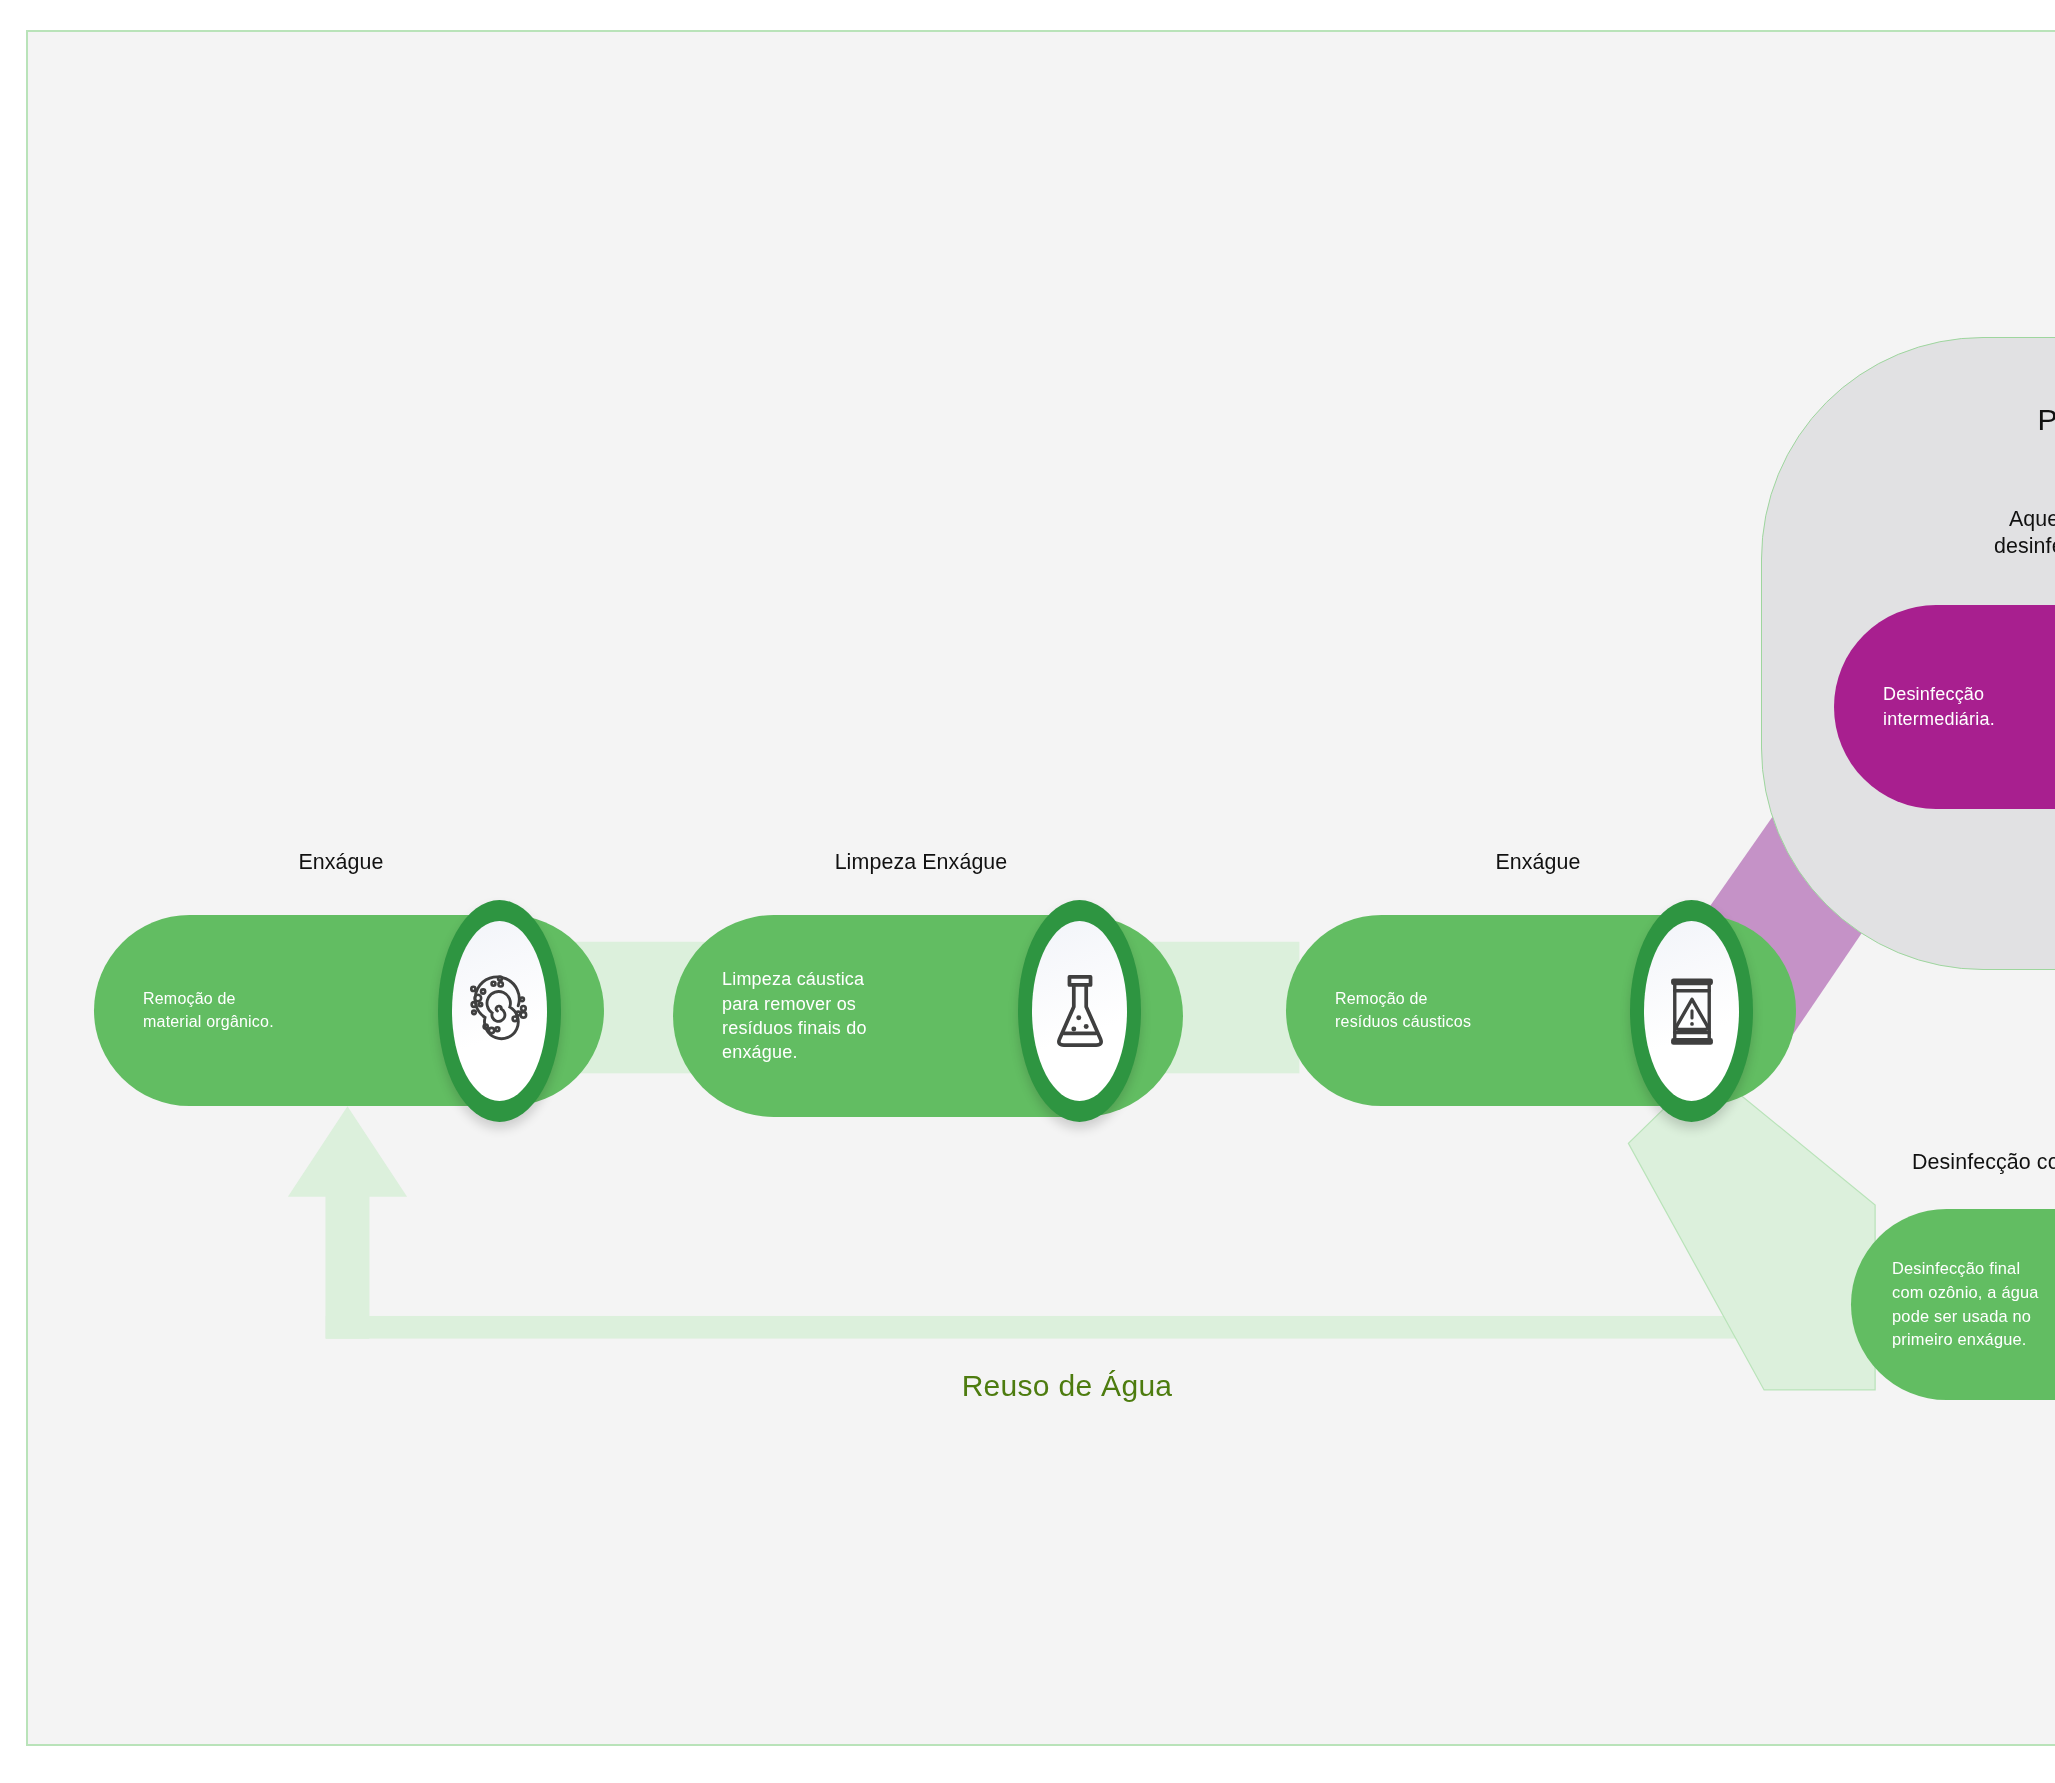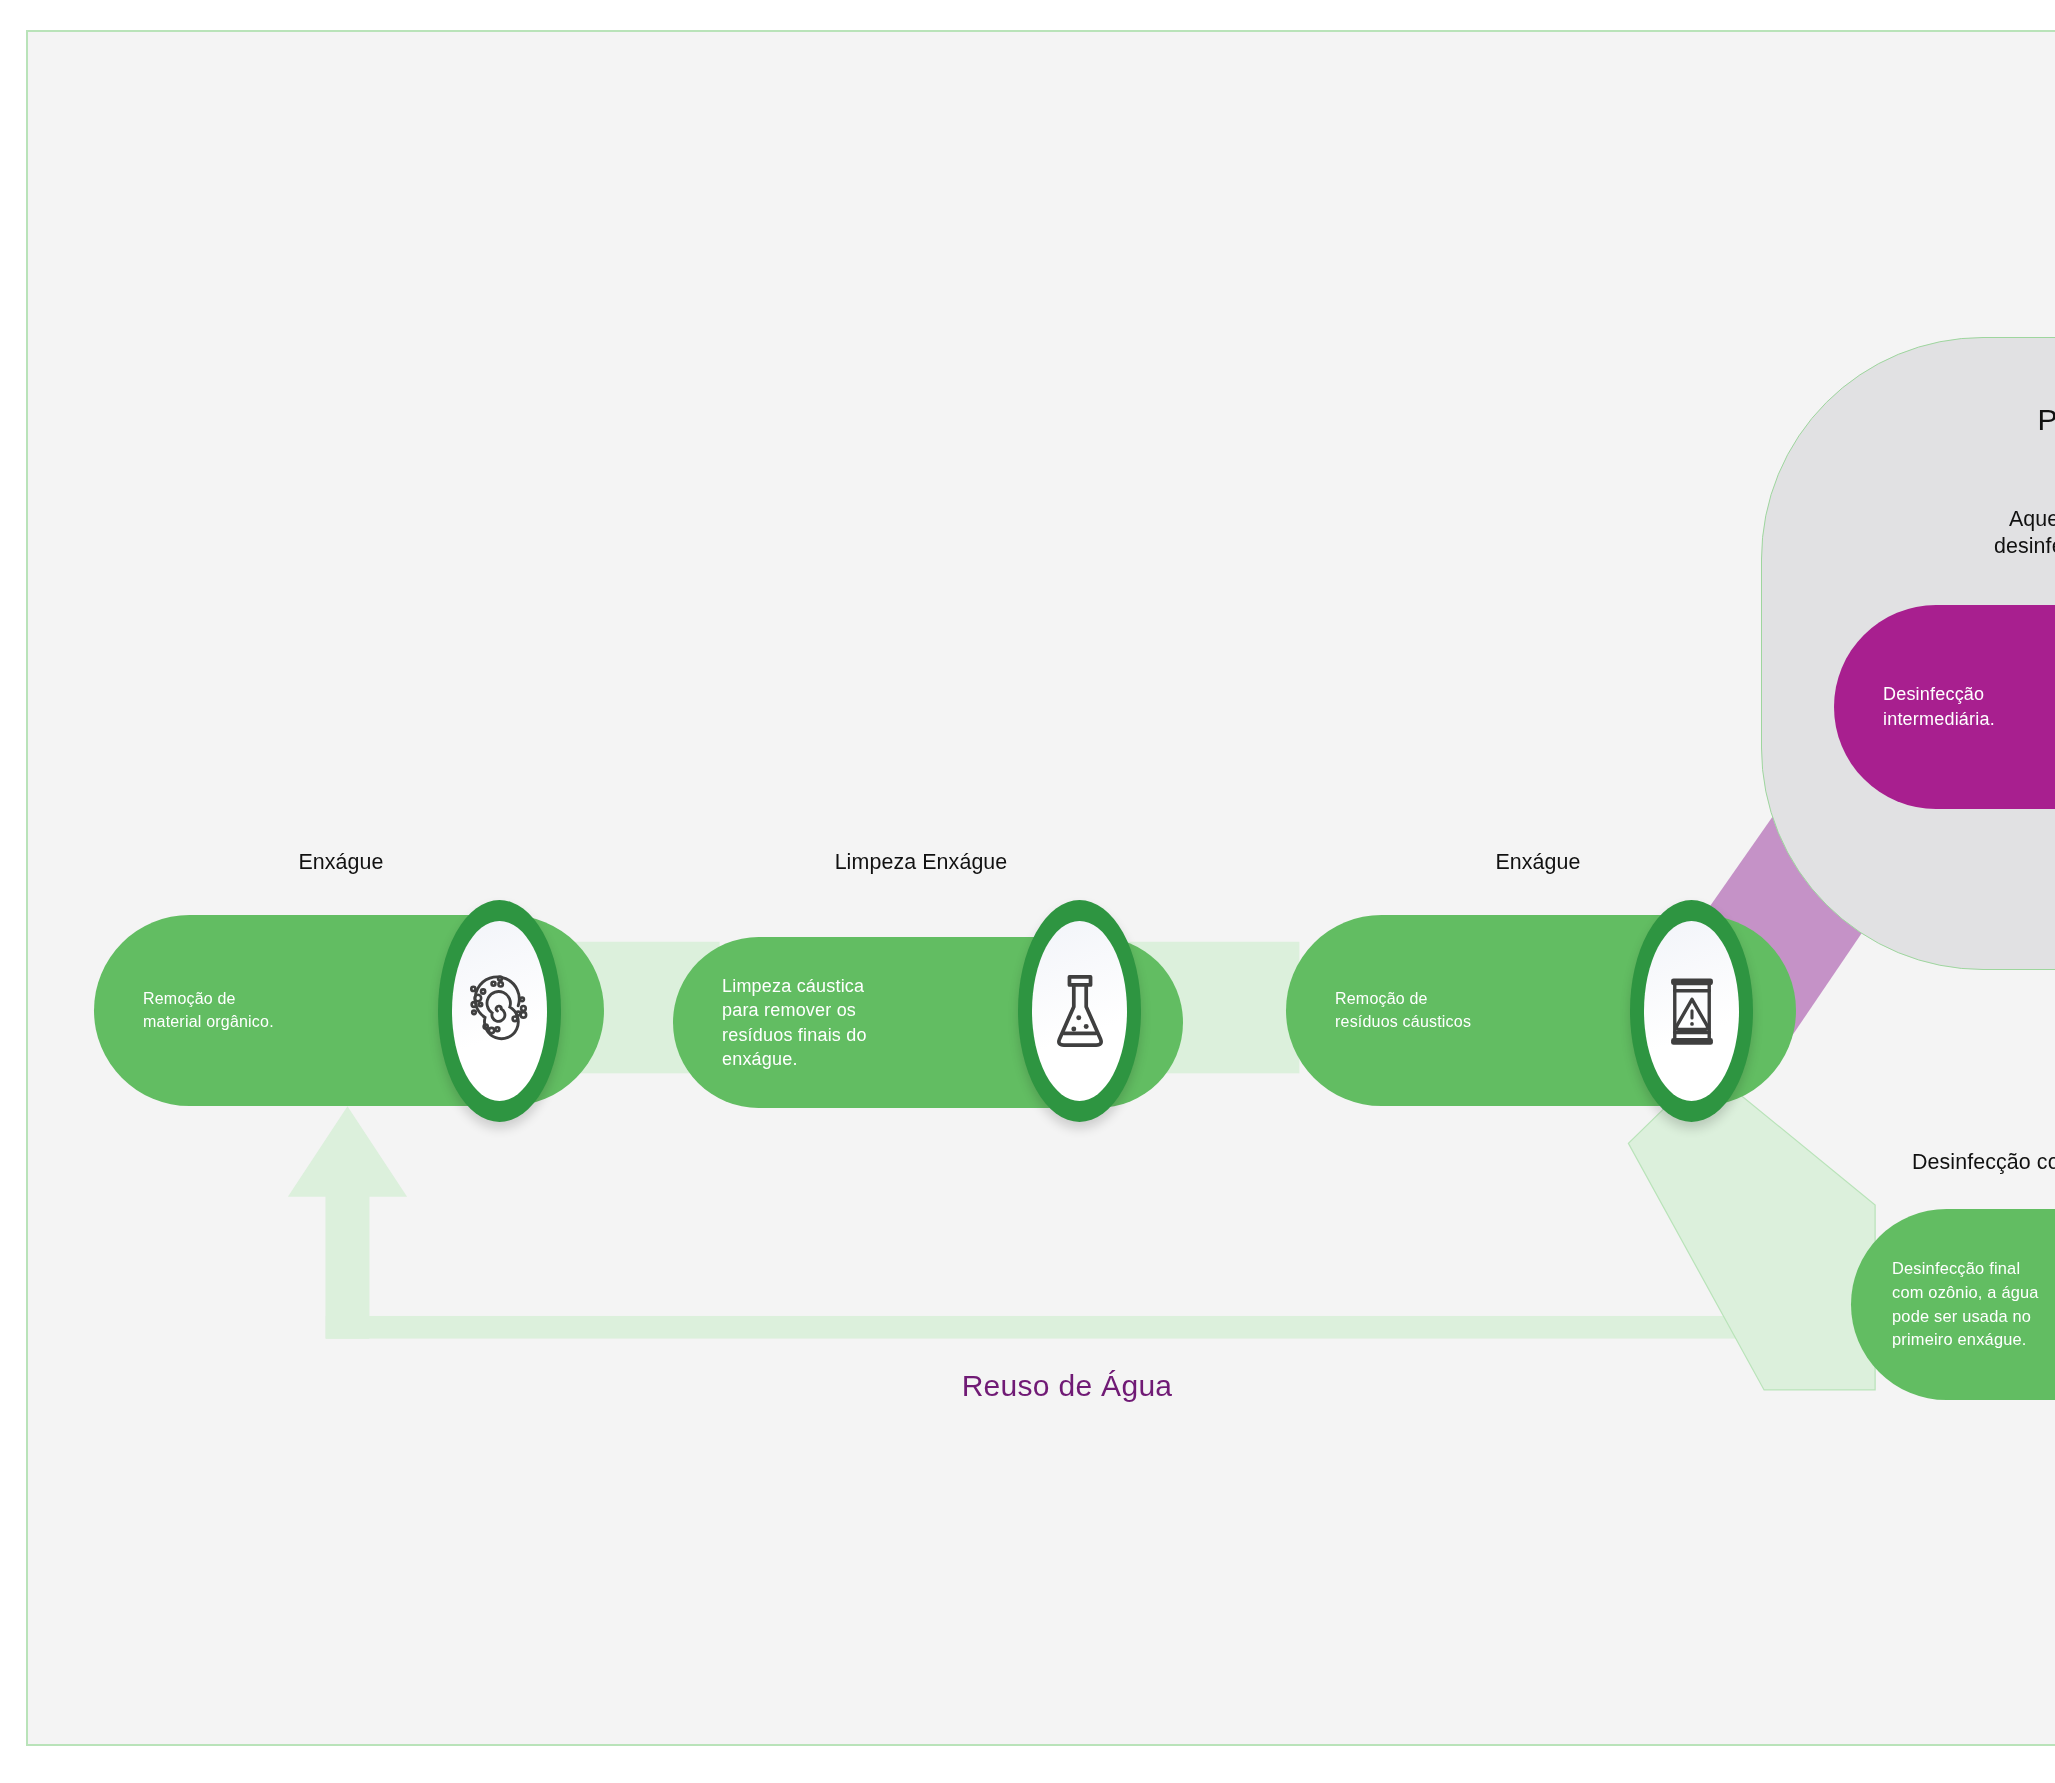--- a/index.html
+++ b/index.html
@@ -77,21 +77,21 @@
   }
   .big-title{
     position:absolute;
     color:#111111;
     font-size:30px;
     letter-spacing:0.3px;
     white-space:pre;
   }
   .flow-title{
     position:absolute;
-    color:#701a75;
+    color:#4d7c0f;
     font-size:30px;
     letter-spacing:0.3px;
     white-space:pre;
   }
   
   #graybox{
     position:absolute;
     left:1761px; top:337px;
     width:1253px; height:633px;
     background:#e1e1e3;
@@ -168,21 +168,21 @@
             <circle cx="38" cy="84" r="3.2"></circle>
             <circle cx="47" cy="90" r="4"></circle>
             <circle cx="56" cy="88" r="3"></circle>
           </g>
         </svg>
       </span>
     </div>
   </div>
 
   <div class="cap-label" style="left:921px;top:849px;transform:translateX(-50%);">Limpeza Enxágue</div>
-  <div class="pill green" style="left:673px;top:915px;width:510px;height:171px;margin-top:22px;">
+  <div class="pill green" style="left:673px;top:915px;width:510px;height:202px;">
     <div class="pill-text" style="font-size:18px;line-height:1.36;padding-right:82px;">Limpeza cáustica
 para remover os
 resíduos finais do
 enxágue.</div>
   </div>
   <div class="cap green" style="left:1018px;top:900px;width:123px;height:222px;">
     <div class="inner" style="width:95px;height:180px;">
       <span>
         <svg width="62" height="82" viewBox="0 0 100 130">
           <g fill="none" stroke="#3f3f3f" stroke-width="6" stroke-linejoin="round" stroke-linecap="round">

